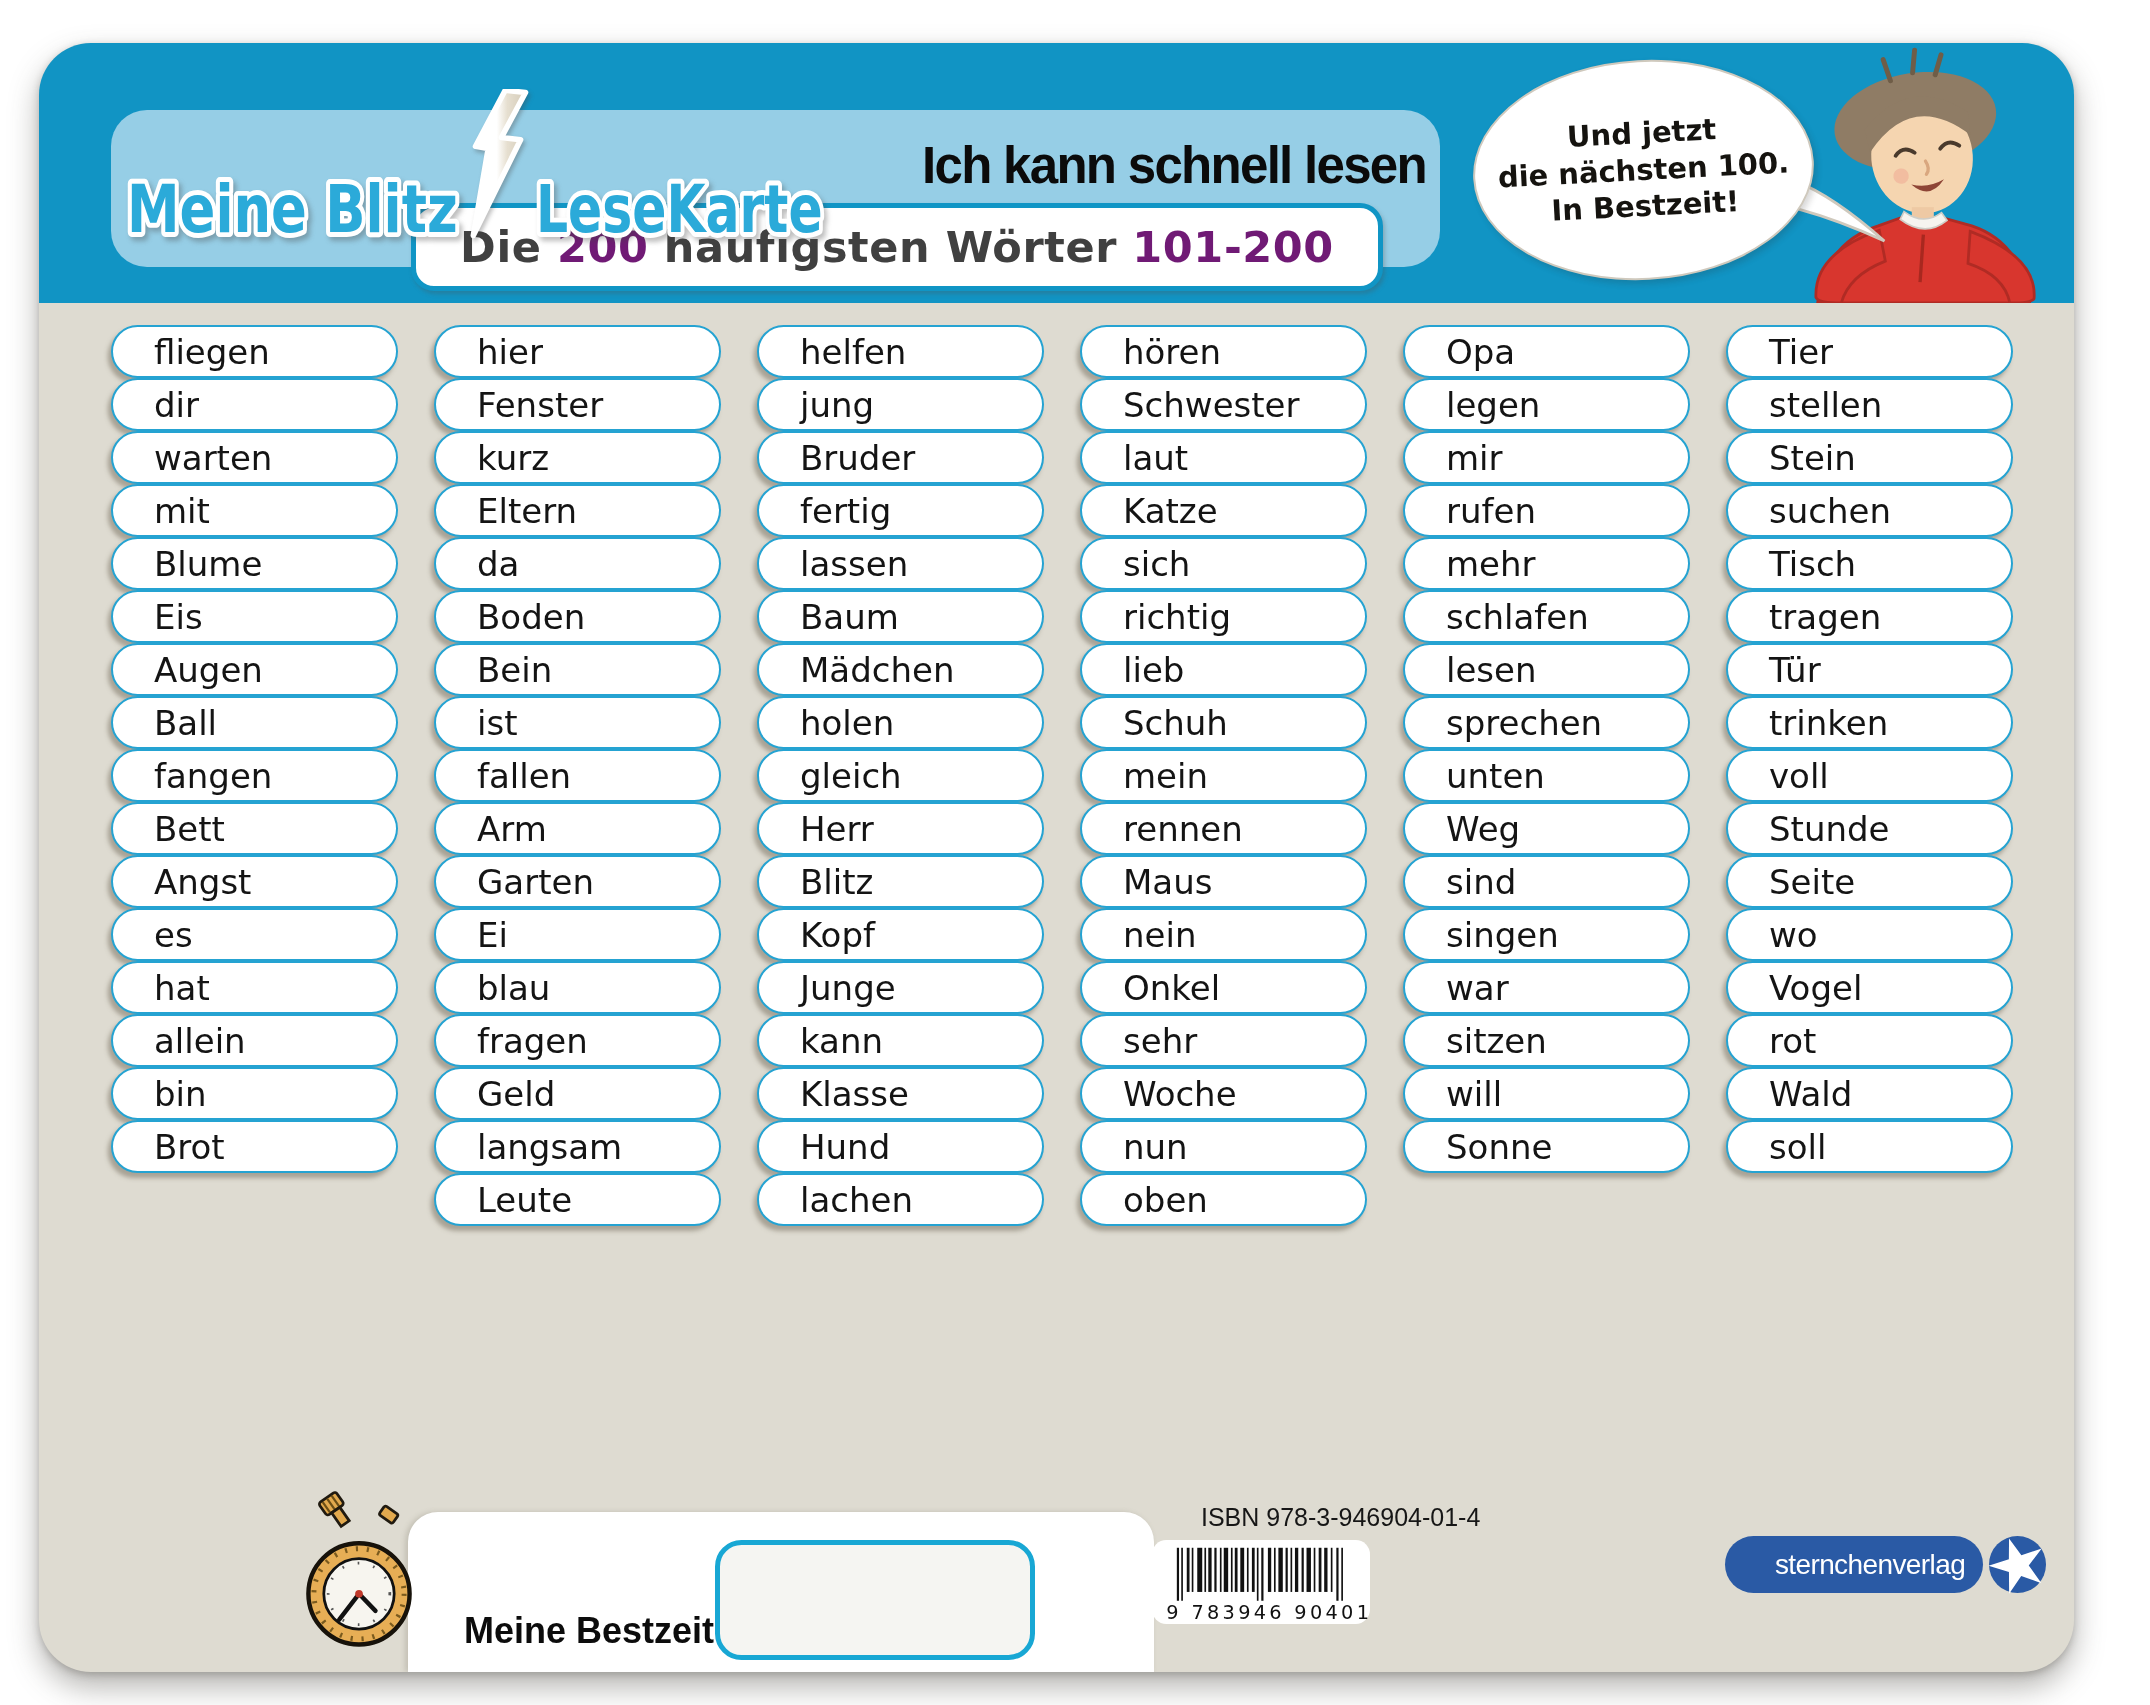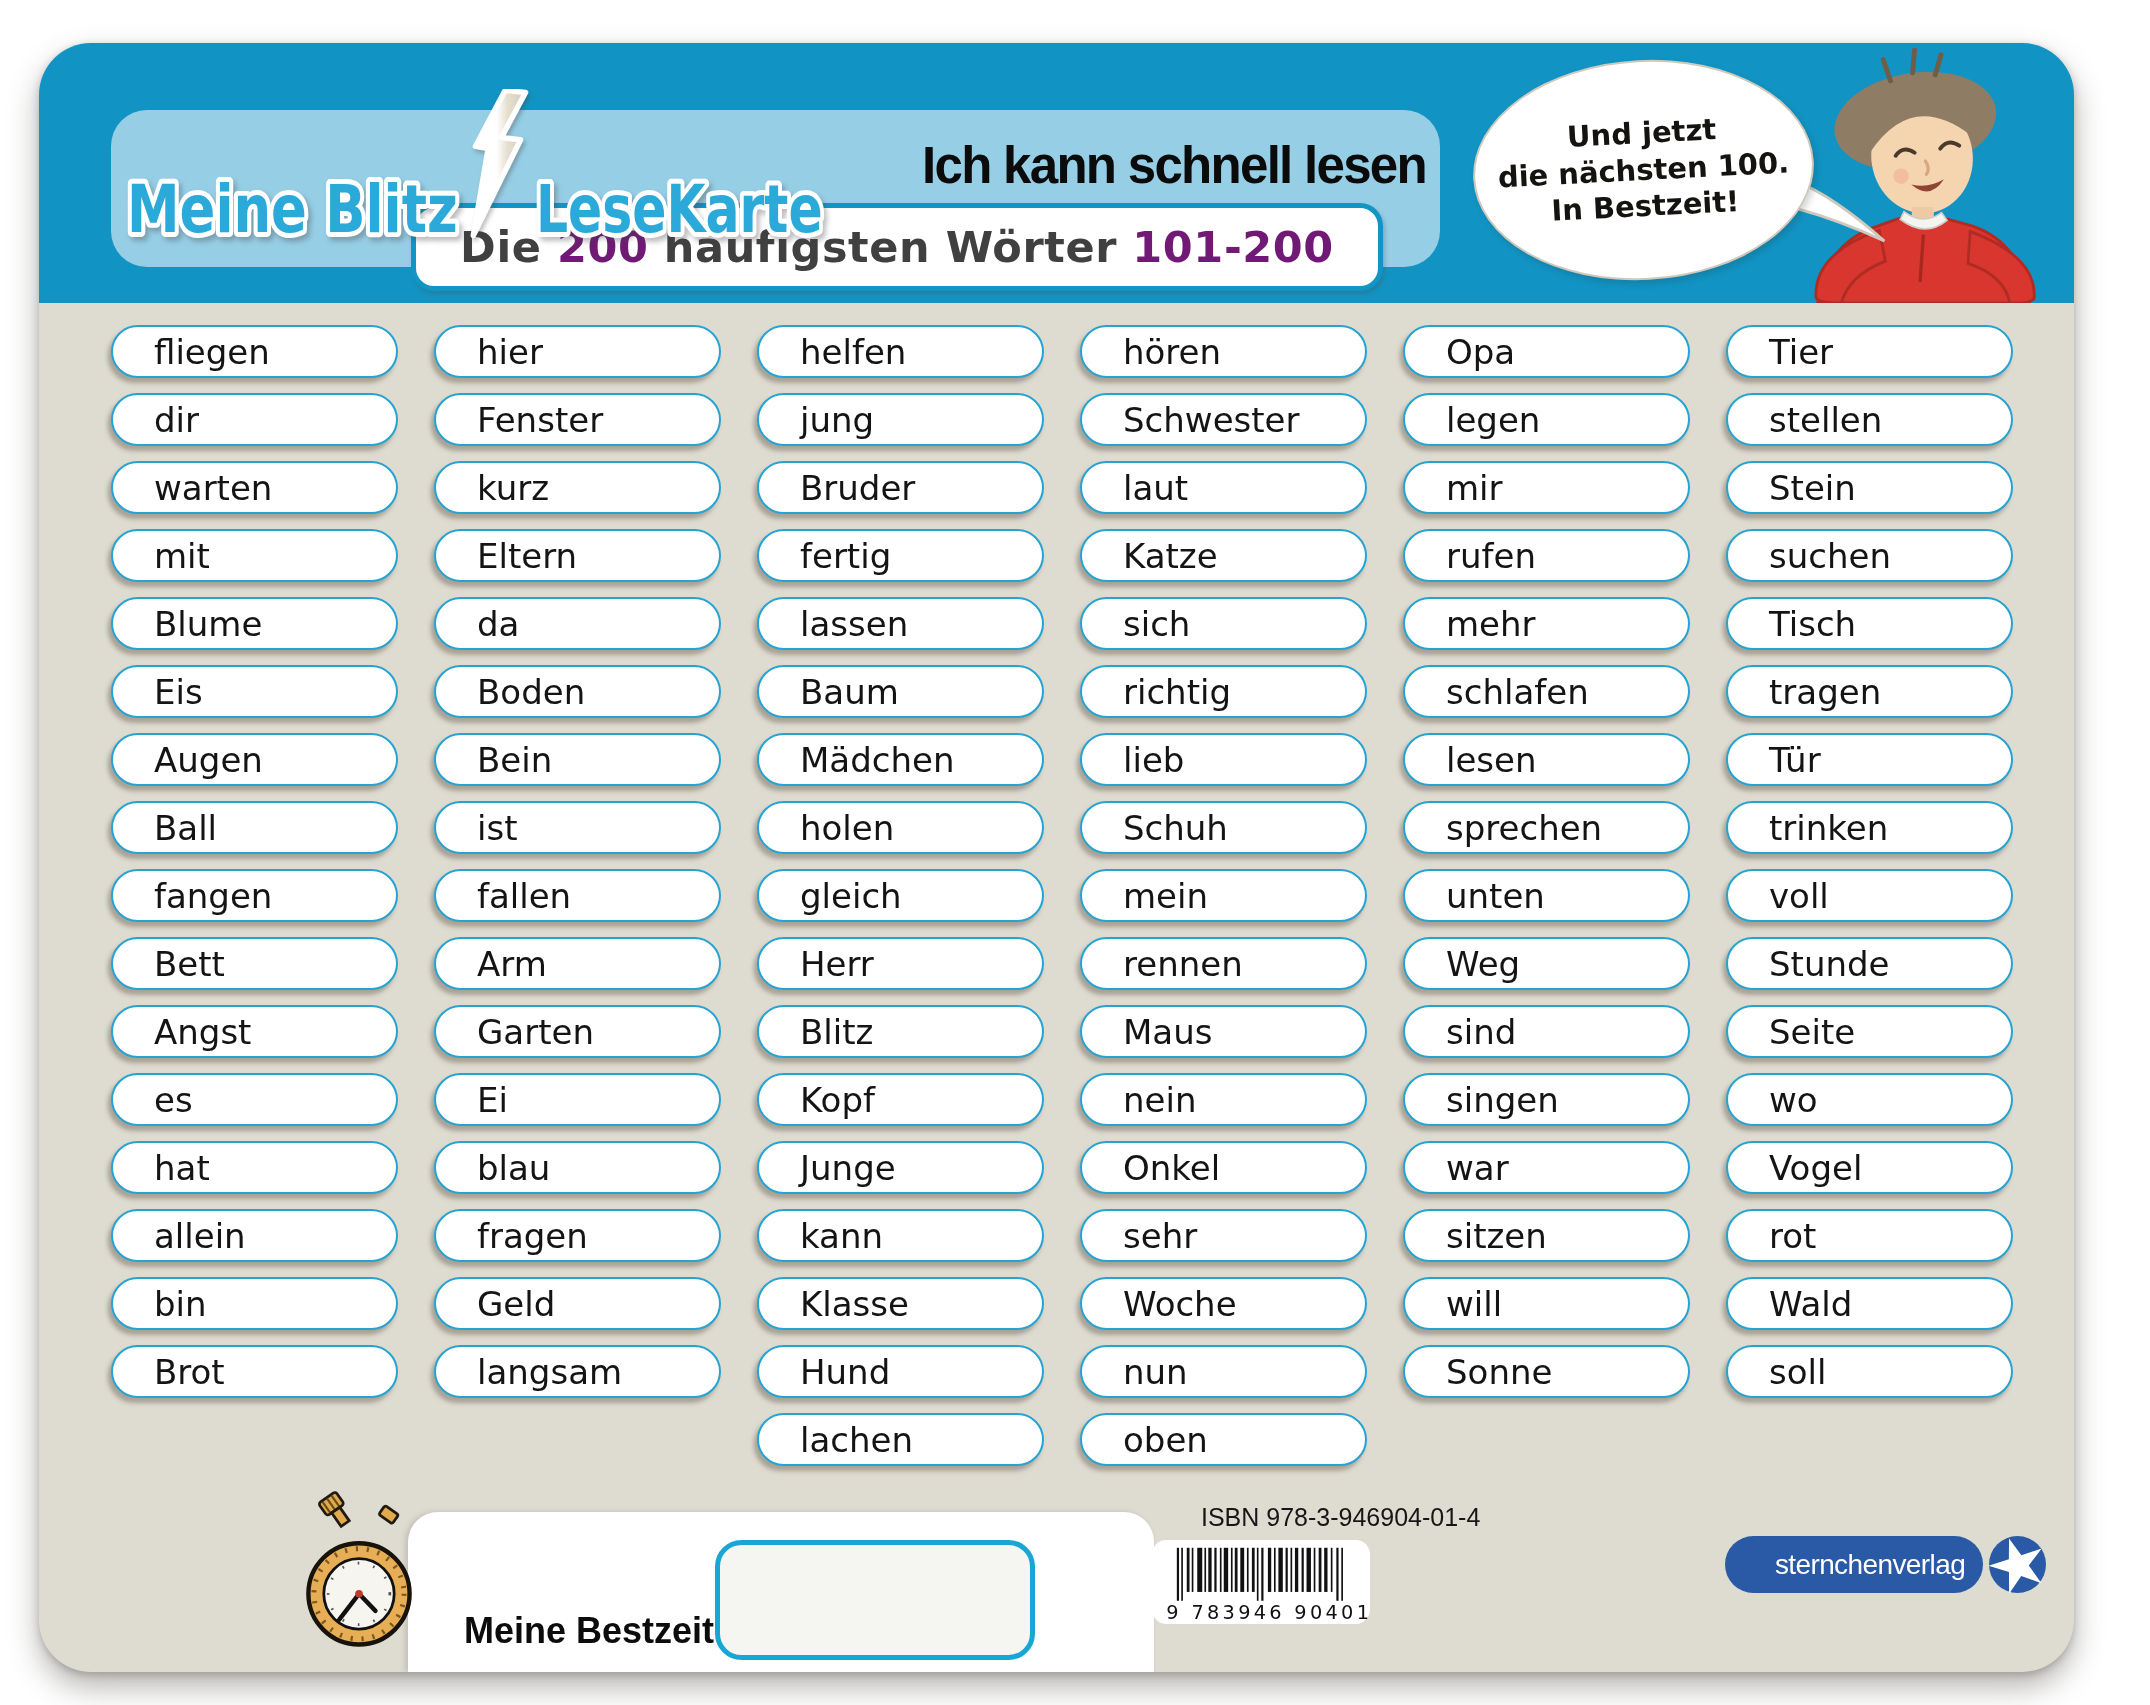--- a/index.html
+++ b/index.html
@@ -31,21 +31,21 @@
   .bubble{position:absolute;left:1434px;top:16.5px;width:337px;height:216px;z-index:8;
           background:#ffffff;border:2.8px solid #cfc9bd;border-radius:50%;
           transform:rotate(-3deg);
           display:flex;flex-direction:column;align-items:center;justify-content:center;
           box-shadow:2.8px 3.9px 6.6px rgba(40,40,40,.18);}
   .bubble-line{font-weight:bold;font-size:29px;line-height:1.26;color:#15130f;white-space:nowrap;}
   .bubble-tail{position:absolute;left:1753px;top:132px;z-index:7;}
   .boy-svg{position:absolute;left:1726px;top:0;z-index:6;}
   
   .word-grid{position:absolute;left:72px;top:282px;display:flex;gap:36px;}
-  .word-col{display:flex;flex-direction:column;gap:15px;width:287px;}
+  .word-col{display:flex;flex-direction:column;width:287px;}
   .pill{box-sizing:border-box;width:287px;height:53px;background:#ffffff;
         border:2.8px solid #25a3d2;border-radius:26.5px;
         display:flex;align-items:center;padding-left:41px;
         font-size:34px;color:#141414;letter-spacing:0px;white-space:nowrap;
         box-shadow:-3.3px 5px 4.4px rgba(115,108,92,.50);}
   
   .footer-panel{position:absolute;left:369px;top:1469px;width:746px;height:160px;
                 background:#ffffff;border-radius:30px 30px 0 0;
                 box-shadow:-2.2px 0 5.5px rgba(120,115,100,.25);}
   .stopwatch{position:absolute;left:265px;top:1438px;z-index:3;}
@@ -159,20 +159,21 @@
           <div class="pill">Bein</div>
           <div class="pill">ist</div>
           <div class="pill">fallen</div>
           <div class="pill">Arm</div>
           <div class="pill">Garten</div>
           <div class="pill">Ei</div>
           <div class="pill">blau</div>
           <div class="pill">fragen</div>
           <div class="pill">Geld</div>
           <div class="pill">langsam</div>
+          <div class="pill">Leute</div>
         </div>
         <div class="word-col">
           <div class="pill">helfen</div>
           <div class="pill">jung</div>
           <div class="pill">Bruder</div>
           <div class="pill">fertig</div>
           <div class="pill">lassen</div>
           <div class="pill">Baum</div>
           <div class="pill">Mädchen</div>
           <div class="pill">holen</div>

